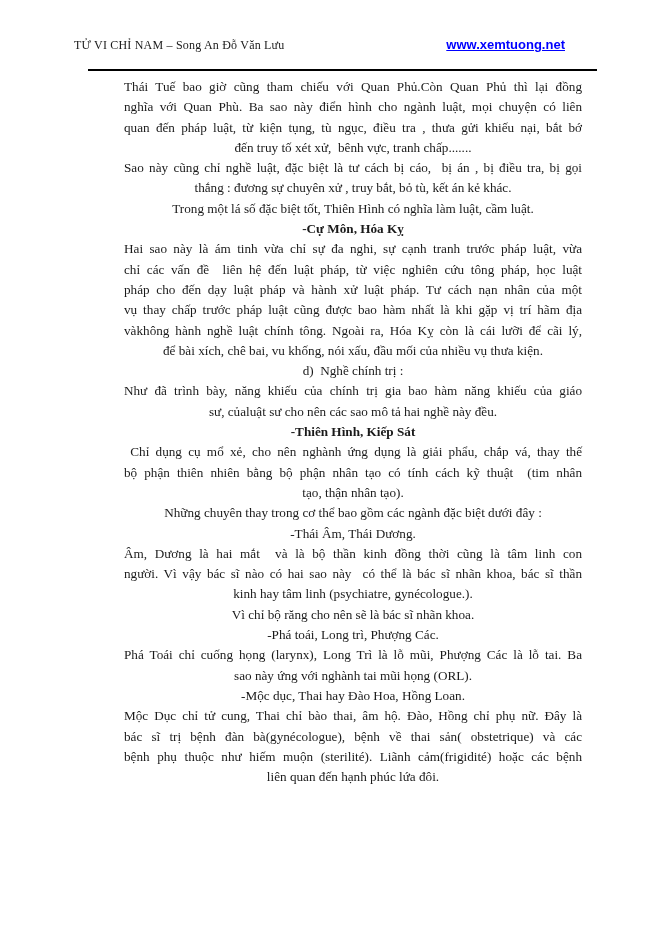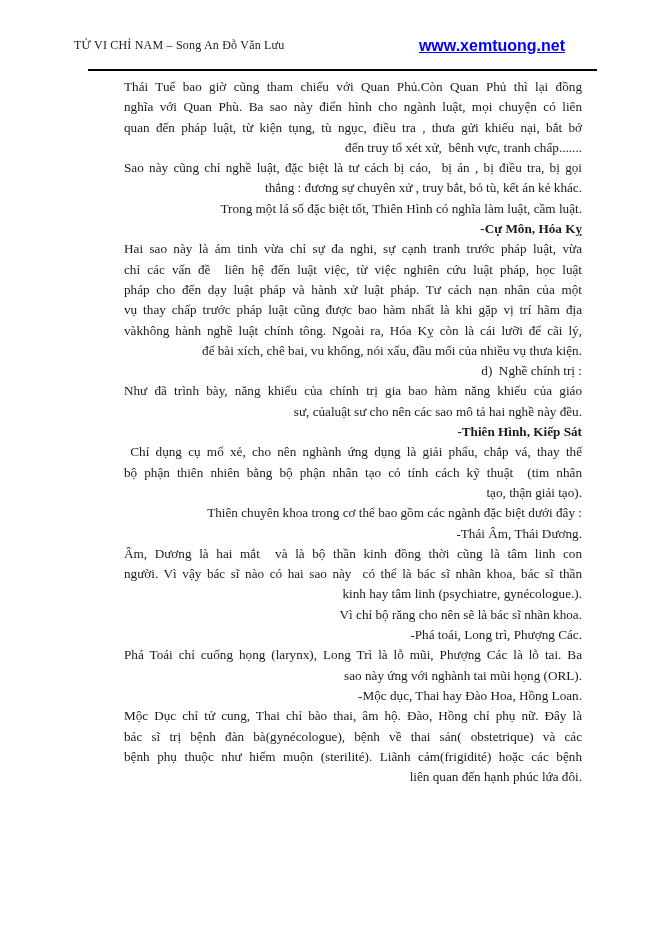--- a/index.html
+++ b/index.html
@@ -28,42 +28,42 @@
     font-size:12px;
     letter-spacing:0.2px;
     white-space:pre;
     color:var(--text-color);
   }
   .doc-header .site-link{
     position:absolute;
     right:104px; top:37px;
     font-family:"Liberation Sans","DejaVu Sans",sans-serif;
     font-weight:bold;
-    font-size:16px;
+    font-size:13px;
     color:var(--link-color);
     text-decoration:underline;
     cursor:pointer;
     white-space:pre;
   }
   .header-rule{
     position:absolute;
     left:88px; top:69px;
     width:509px; height:0;
     border-top:2px solid var(--rule-color);
   }
   .doc-body{
     position:absolute;
     left:124px; top:77px;
     width:458px;
   }
   .line{
     font-size:13.2px;
     line-height:20.29px;
     white-space:pre-wrap;
-    text-align:right;
+    text-align:center;
   }
   .line.just{
     text-align:justify;
     text-align-last:justify;
   }
   .line.heading{
     font-weight:bold;
   }
 </style>
 </head>
@@ -81,33 +81,33 @@
   <div class="doc-body">
       <div class="line just">Thái Tuế bao giờ cũng tham chiếu với Quan Phủ.Còn Quan Phủ thì lại đồng</div>
       <div class="line just">nghĩa với Quan Phù. Ba sao này điển hình cho ngành luật, mọi chuyện có liên</div>
       <div class="line just">quan đến pháp luật, từ kiện tụng, tù ngục, điều tra , thưa gửi khiếu nại, bắt bớ</div>
       <div class="line">đến truy tố xét xử,  bênh vực, tranh chấp.......</div>
       <div class="line just">Sao này cũng chỉ nghề luật, đặc biệt là tư cách bị cáo,  bị án , bị điều tra, bị gọi</div>
       <div class="line">thắng : đương sự chuyên xử , truy bắt, bỏ tù, kết án kẻ khác.</div>
       <div class="line">Trong một lá số đặc biệt tốt, Thiên Hình có nghĩa làm luật, cầm luật.</div>
       <div class="line heading">-Cự Môn, Hóa Kỵ</div>
       <div class="line just">Hai sao này là ám tinh vừa chỉ sự đa nghi, sự cạnh tranh trước pháp luật, vừa</div>
-      <div class="line just">chỉ các vấn đề  liên hệ đến luật việc, từ việc nghiên cứu luật pháp, học luật</div>
+      <div class="line just">chỉ các vấn đề  liên hệ đến luật pháp, từ việc nghiên cứu tông pháp, học luật</div>
       <div class="line just">pháp cho đến dạy luật pháp và hành xử luật pháp. Tư cách nạn nhân của một</div>
       <div class="line just">vụ thay chấp trước pháp luật cũng được bao hàm nhất là khi gặp vị trí hãm địa</div>
       <div class="line just">vàkhông hành nghề luật chính tông. Ngoài ra, Hóa Kỵ còn là cái lưỡi để cãi lý,</div>
       <div class="line">để bài xích, chê bai, vu khống, nói xấu, đầu mối của nhiều vụ thưa kiện.</div>
       <div class="line">d)  Nghề chính trị :</div>
       <div class="line just">Như đã trình bày, năng khiếu của chính trị gia bao hàm năng khiếu của giáo</div>
       <div class="line">sư, củaluật sư cho nên các sao mô tả hai nghề này đều.</div>
       <div class="line heading">-Thiên Hình, Kiếp Sát</div>
       <div class="line just"> Chỉ dụng cụ mổ xẻ, cho nên nghành ứng dụng là giải phẩu, chắp vá, thay thế</div>
       <div class="line just">bộ phận thiên nhiên bằng bộ phận nhân tạo có tính cách kỹ thuật  (tim nhân</div>
-      <div class="line">tạo, thận giải tạo).</div>
-      <div class="line">Thiên chuyên khoa trong cơ thể bao gồm các ngành đặc biệt dưới đây :</div>
+      <div class="line">tạo, thận nhân tạo).</div>
+      <div class="line">Những chuyên thay trong cơ thể bao gồm các ngành đặc biệt dưới đây :</div>
       <div class="line">-Thái Âm, Thái Dương.</div>
       <div class="line just">Âm, Dương là hai mắt  và là bộ thần kinh đồng thời cũng là tâm linh con</div>
       <div class="line just">người. Vì vậy bác sĩ nào có hai sao này  có thể là bác sĩ nhãn khoa, bác sĩ thần</div>
       <div class="line">kinh hay tâm linh (psychiatre, gynécologue.).</div>
       <div class="line">Vì chỉ bộ răng cho nên sẽ là bác sĩ nhãn khoa.</div>
       <div class="line">-Phá toái, Long trì, Phượng Các.</div>
       <div class="line just">Phá Toái chỉ cuống họng (larynx), Long Trì là lỗ mũi, Phượng Các là lỗ tai. Ba</div>
       <div class="line">sao này ứng với nghành tai mũi họng (ORL).</div>
       <div class="line">-Mộc dục, Thai hay Đào Hoa, Hồng Loan.</div>
       <div class="line just">Mộc Dục chỉ tử cung, Thai chỉ bào thai, âm hộ. Đào, Hồng chỉ phụ nữ. Đây là</div>

